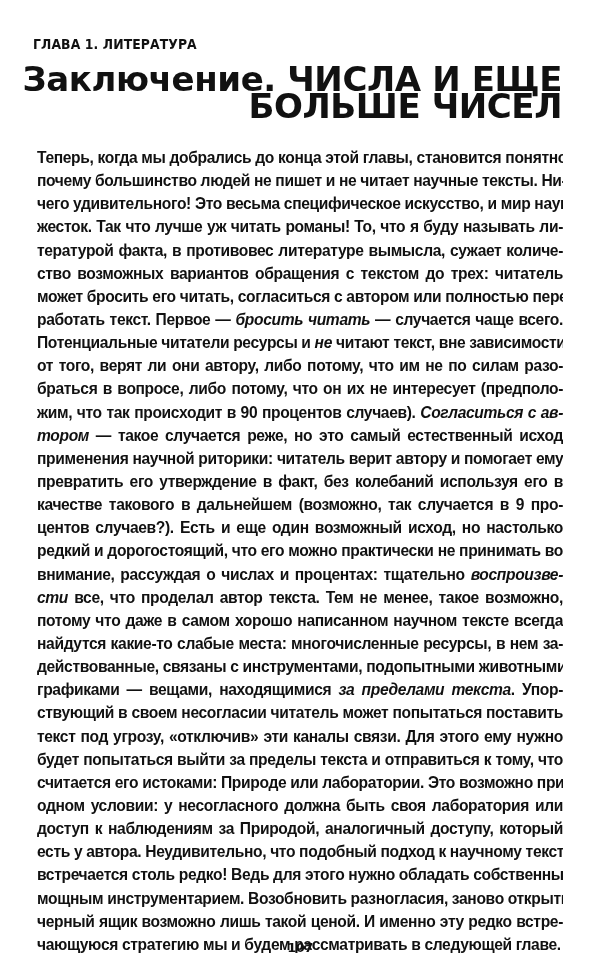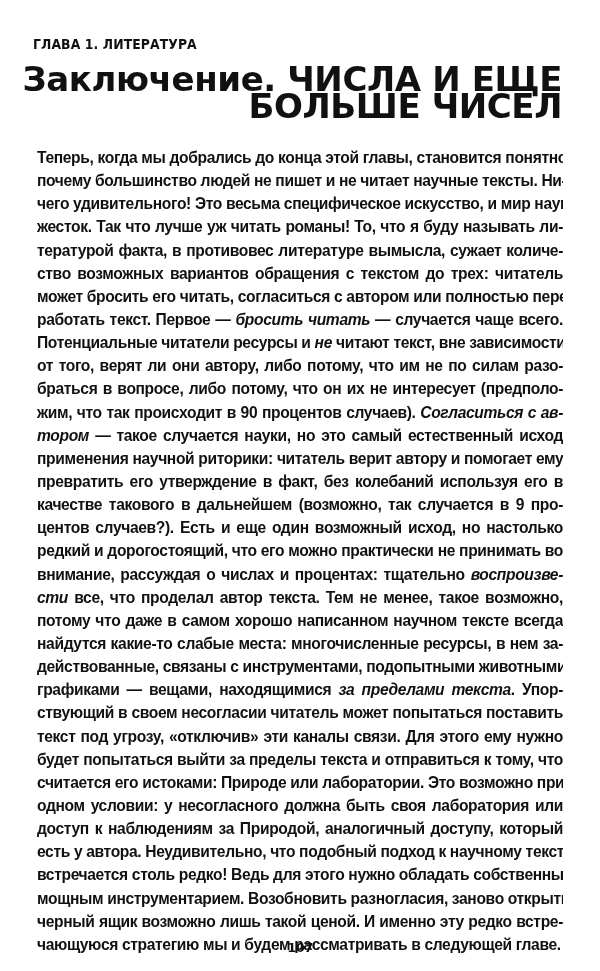--- a/index.html
+++ b/index.html
@@ -55,21 +55,21 @@
     <span class="ln"><span>чего удивительного! Это весьма специфическое искусство, и мир науки</span></span>
     <span class="ln"><span>жесток. Так что лучше уж читать романы! То, что я буду называть </span><b>ли-</b></span>
     <span class="ln"><b>тературой факта</b><span>, в противовес литературе вымысла, сужает количе-</span></span>
     <span class="ln"><span>ство возможных вариантов обращения с текстом до трех: читатель</span></span>
     <span class="ln"><span>может бросить его читать, согласиться с автором или полностью пере-</span></span>
     <span class="ln"><span>работать текст. Первое — </span><i>бросить читать</i><span> — случается чаще всего.</span></span>
     <span class="ln"><span>Потенциальные читатели ресурсы и </span><i>не</i><span> читают текст, вне зависимости</span></span>
     <span class="ln"><span>от того, верят ли они автору, либо потому, что им не по силам разо-</span></span>
     <span class="ln"><span>браться в вопросе, либо потому, что он их не интересует (предполо-</span></span>
     <span class="ln"><span>жим, что так происходит в 90 процентов случаев). </span><i>Согласиться с ав-</i></span>
-    <span class="ln"><i>тором</i><span> — такое случается науки, но это самый естественный исход</span></span>
+    <span class="ln"><i>тором</i><span> — такое случается реже, но это самый естественный исход</span></span>
     <span class="ln"><span>применения научной риторики: читатель верит автору и помогает ему</span></span>
     <span class="ln"><span>превратить его утверждение в факт, без колебаний используя его в</span></span>
     <span class="ln"><span>качестве такового в дальнейшем (возможно, так случается в 9 про-</span></span>
     <span class="ln"><span>центов случаев?). Есть и еще один возможный исход, но настолько</span></span>
     <span class="ln"><span>редкий и дорогостоящий, что его можно практически не принимать во</span></span>
     <span class="ln"><span>внимание, рассуждая о числах и процентах: тщательно </span><i>воспроизве-</i></span>
     <span class="ln"><i>сти</i><span> все, что проделал автор текста. Тем не менее, такое возможно,</span></span>
     <span class="ln"><span>потому что даже в самом хорошо написанном научном тексте всегда</span></span>
     <span class="ln"><span>найдутся какие-то слабые места: многочисленные ресурсы, в нем за-</span></span>
     <span class="ln"><span>действованные, связаны с инструментами, подопытными животными,</span></span>

